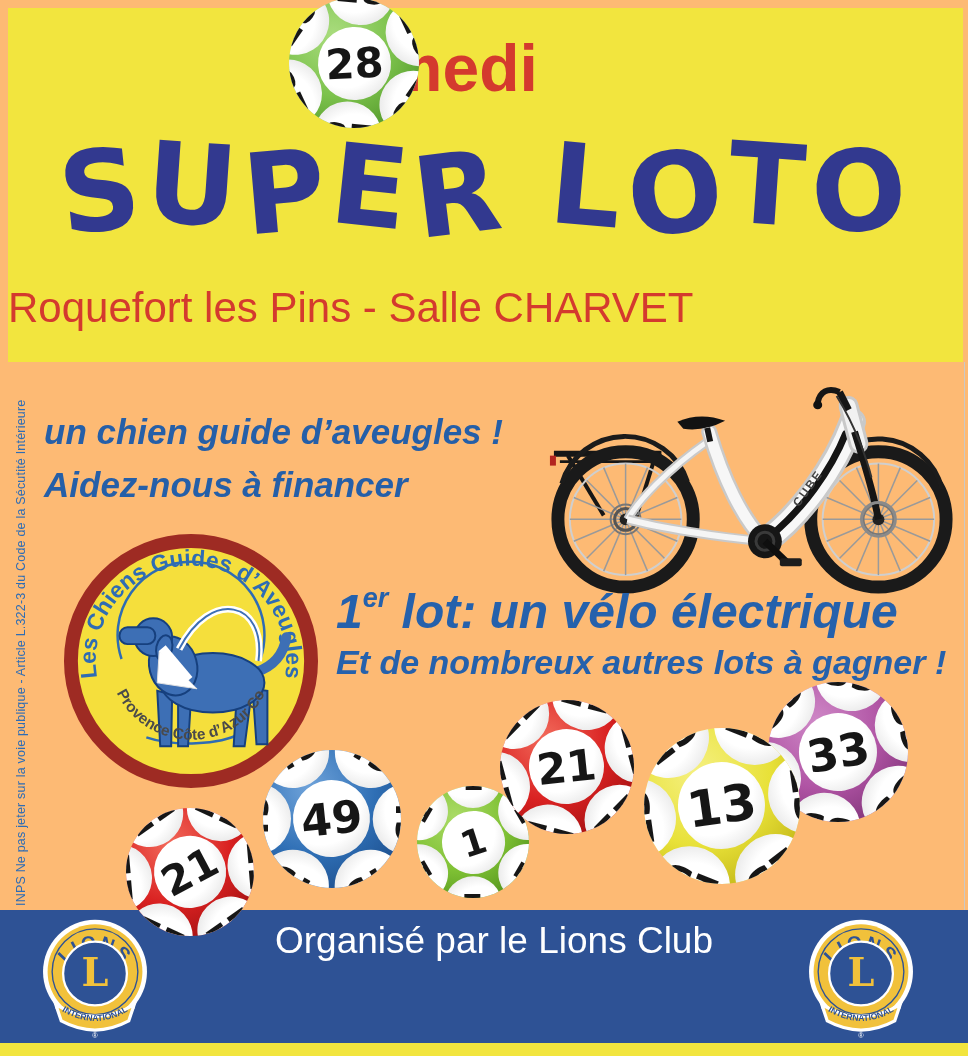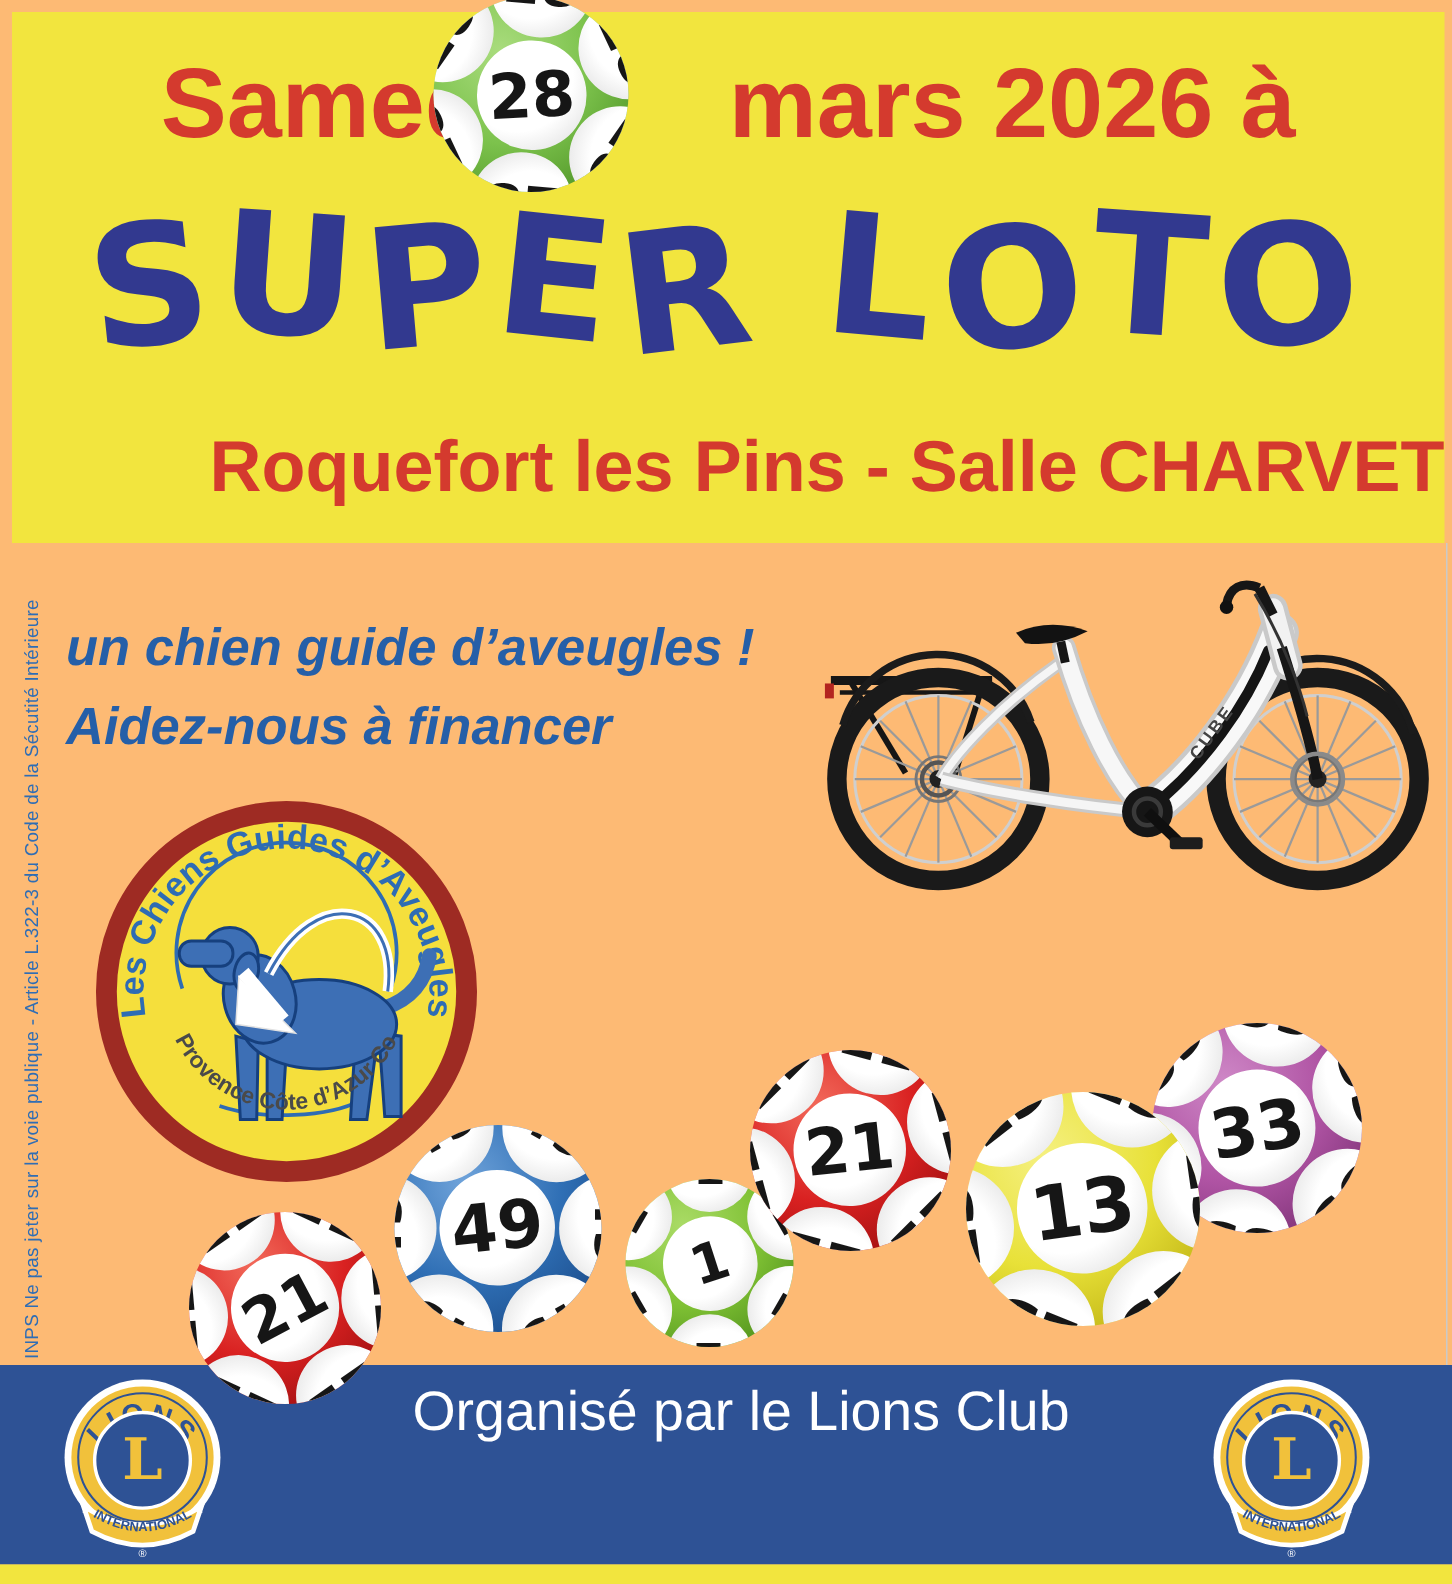--- a/index.html
+++ b/index.html
@@ -11,22 +11,22 @@
             align-items:flex-start;gap:14px;color:#D43A2E;font-weight:bold;font-size:66px;
             line-height:1.35;white-space:nowrap;}
   .ball-spacer{display:inline-block;width:116px;}
   .time{color:#2B3595;font-size:82px;line-height:1.1;font-weight:bold;}
   .time sup{font-size:46px;position:relative;top:-6px;left:2px;}
   .title{position:absolute;top:120px;left:0;right:0;text-align:center;color:#32398F;
          font-family:"DejaVu Sans",sans-serif;font-weight:800;font-size:112px;
          letter-spacing:6px;line-height:1.1;}
   .tl{display:inline-block;}
   .sp{display:inline-block;width:44px;}
-  .subtitle{position:absolute;top:276px;left:0;right:0;text-align:right;color:#D43A2E;
-            font-weight:bold;font-size:48px;}
+  .subtitle{position:absolute;top:276px;left:0;right:0;text-align:left;color:#D43A2E;
+            font-weight:normal;font-size:42px;}
   
   .side-note{position:absolute;left:14px;top:906px;transform-origin:0 0;transform:rotate(-90deg);
              white-space:nowrap;color:#2E6DB5;font-size:12.5px;letter-spacing:0.2px;}
   .appeal{position:absolute;left:44px;top:406px;color:#255FA8;font-weight:bold;font-style:italic;
           font-size:35px;line-height:1.5;}
   .bike{position:absolute;left:538px;top:370px;width:428px;height:234px;}
   .dog-logo{position:absolute;left:62px;top:532px;width:258px;height:258px;}
   .prize{position:absolute;left:336px;top:583px;color:#2561AC;font-weight:bold;font-style:italic;}
   .prize-main{font-size:48px;line-height:1.2;}
   .prize-main sup{font-size:27px;position:relative;top:-4px;}
@@ -48,21 +48,20 @@
 </style>
 </head>
 <body>
 
 <div class="page">
 
   <div class="band">
     <div class="date-row">
       <span>Samedi</span>
       <span class="ball-spacer"></span>
-      <span>mars 2026 à</span>
     </div>
     <div class="title" id="poster-title"><span class="tl" style="transform: rotate(-6deg) translateY(2px);">S</span><span class="tl" style="transform: rotate(4deg) translateY(-4px);">U</span><span class="tl" style="transform: rotate(-5deg) translateY(3px);">P</span><span class="tl" style="transform: rotate(6deg) translateY(-2px);">E</span><span class="tl" style="transform: rotate(-7deg) translateY(5px);">R</span><span class="sp"></span><span class="tl" style="transform: rotate(5deg) translateY(-3px);">L</span><span class="tl" style="transform: rotate(-6deg) translateY(4px);">O</span><span class="tl" style="transform: rotate(4deg) translateY(-4px);">T</span><span class="tl" style="transform: rotate(-5deg) translateY(2px);">O</span></div>
     <div class="subtitle">Roquefort les Pins - Salle CHARVET</div>
   </div>
 
   <div class="side-note">INPS Ne pas jeter sur la voie publique - Article L.322-3 du Code de la Sécutité Intérieure</div>
 
   <div class="appeal">
     <div>un chien guide d’aveugles !</div>
     <div>Aidez-nous à financer</div>
@@ -173,20 +172,24 @@
         <path d="M98,120 L136,158 L96,152 Z" fill="#FFFFFF" stroke="#E2E2E2" stroke-width="1"></path>
         <path d="M101,117 L128,149" stroke="#FFFFFF" stroke-width="9"></path>
       </g>
       <path id="dog-bottom-arc" d="M56,164 A83,83 0 0 0 204,164" fill="none"></path>
       <text font-size="15.5" font-weight="bold" fill="#4A4A4A" font-family="Liberation Sans, sans-serif">
         <textPath href="#dog-bottom-arc" startOffset="50%" text-anchor="middle">de Provence Côte d’Azur Corse</textPath>
       </text>
     </svg>
   </div>
 
+  <div class="prize">
+    <div class="prize-main"><span>1</span><sup>er</sup><span> lot: un vélo électrique</span></div>
+    <div class="prize-sub">Et de nombreux autres lots à gagner !</div>
+  </div>
 
   <div class="edge-line"></div>
 
   <div class="footer">
     <div class="lions-logo left">
       <svg viewBox="0 0 130 136" width="100%" height="100%">
         <path d="M34,26 L18,40 26,48 12,58 24,66 14,78 28,86 24,98 40,96 44,60 Z" fill="#F1C13B" stroke="#FFFFFF" stroke-width="4"></path>
         <path d="M96,26 L112,40 104,48 118,58 106,66 116,78 102,86 106,98 90,96 86,60 Z" fill="#F1C13B" stroke="#FFFFFF" stroke-width="4"></path>
         <circle cx="65" cy="60" r="57" fill="#FFFFFF"></circle>
         <circle cx="65" cy="60" r="52" fill="#F1C13B"></circle>

